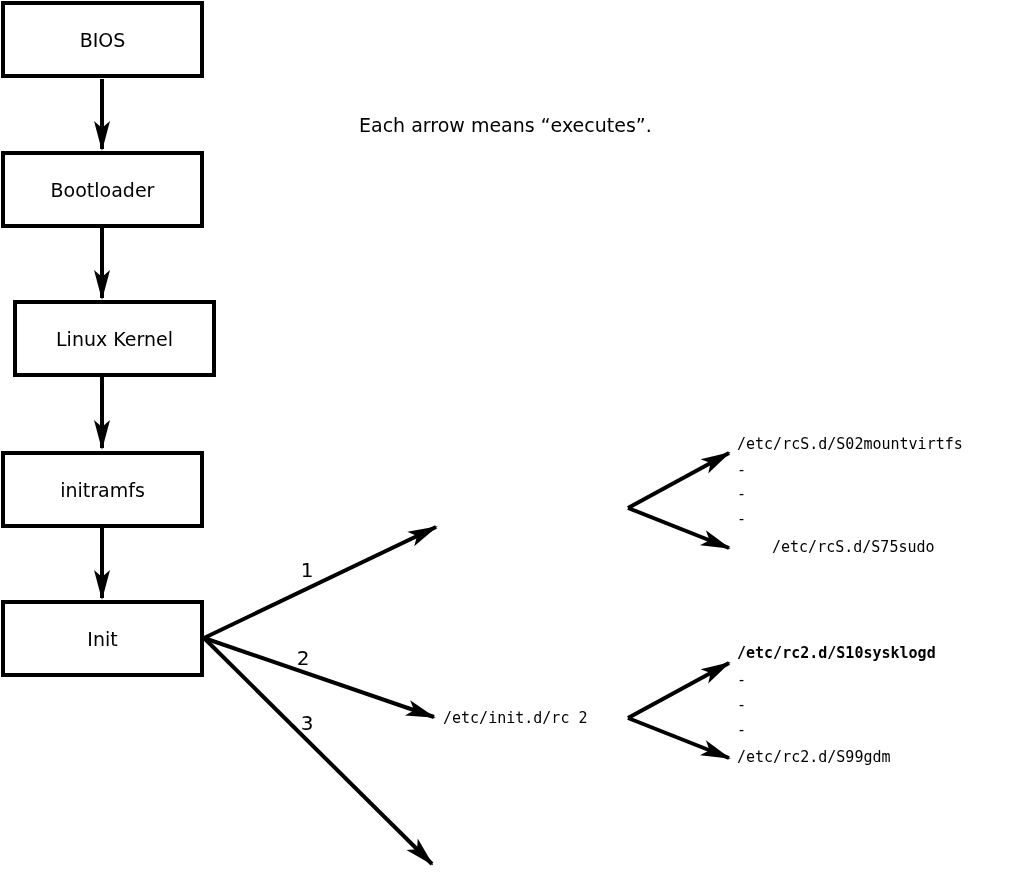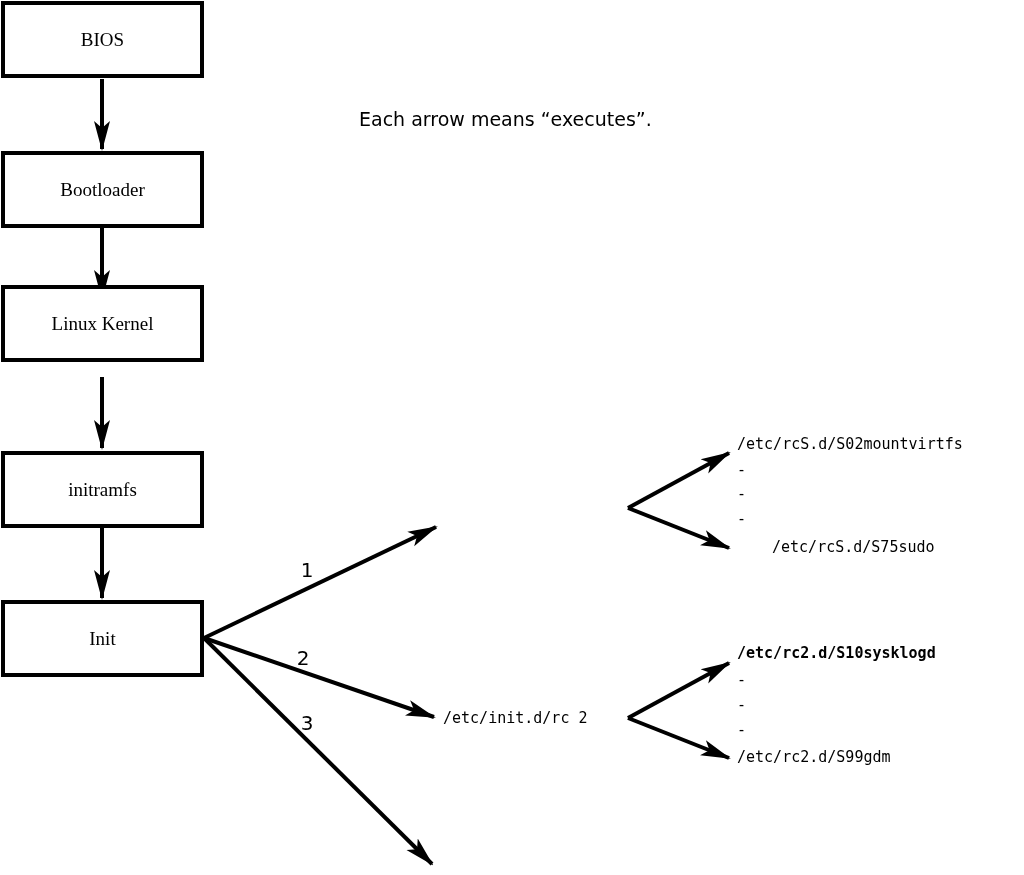--- a/index.html
+++ b/index.html
@@ -7,29 +7,28 @@
     position:relative;width:1024px;height:875px;background:#ffffff;
     font-family:"DejaVu Sans","Liberation Sans",sans-serif;color:#000;
     overflow:hidden;
   }
   .arrow-layer{position:absolute;left:0;top:0;width:1024px;height:875px;}
   .box{
     position:absolute;left:1px;width:203px;height:77px;
     border:4px solid #000;background:#fff;box-sizing:border-box;
     display:flex;align-items:center;justify-content:center;
     font-size:19px;
-    font-family:Liberation Serif, serif;
   }
   .box-bios{top:1px;}
   .box-bootloader{top:151px;justify-content:center;}
-  .box-kernel{top:285px;}
+  .box-kernel{top:300px;margin-left:12px;}
   .box-initramfs{top:451px;}
   .box-init{top:600px;}
   .note{
-    position:absolute;left:359px;top:120px;transform:translateY(-55%);
+    position:absolute;left:359px;top:126px;transform:translateY(-55%);
     font-size:19px;white-space:nowrap;
   }
   .num{
     position:absolute;transform:translate(-50%,-50%);
     font-size:20px;
   }
   .num-1{left:307px;top:570px;}
   .num-2{left:303px;top:658px;}
   .num-3{left:307px;top:723px;}
   .mono{

